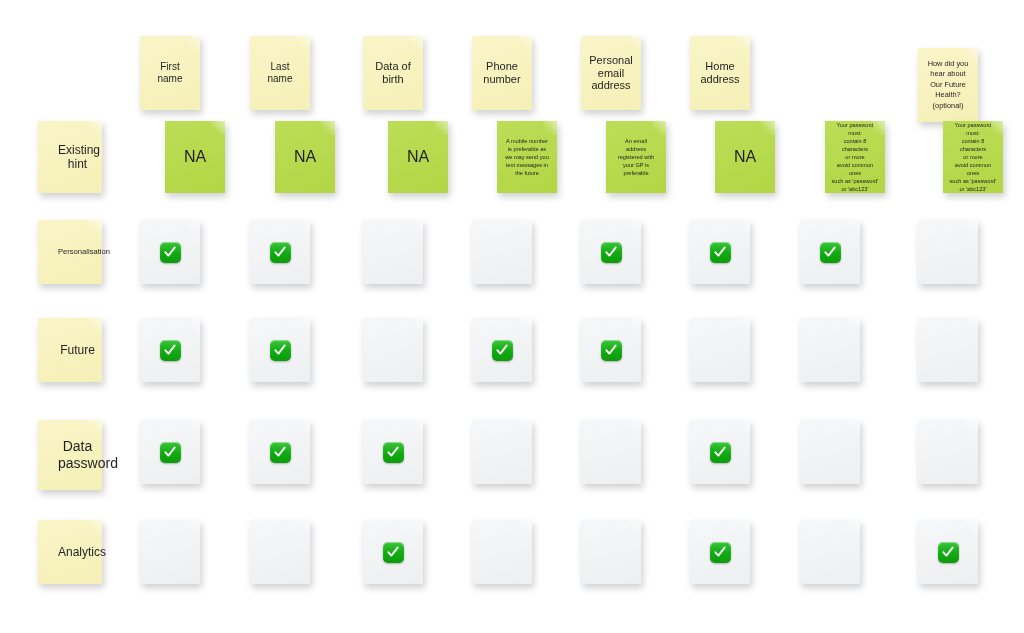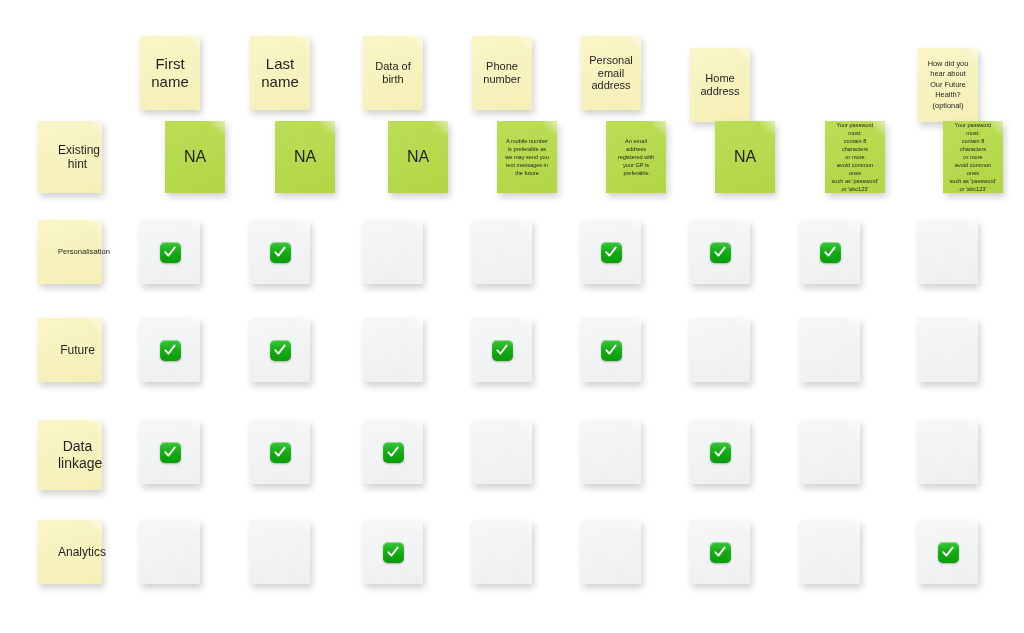--- a/index.html
+++ b/index.html
@@ -67,21 +67,21 @@
     background: #f2f3f4;
     background-image: linear-gradient(165deg, #f6f7f8 0%, #eeeff0 100%);
   }
 
   
   .col-head {
     width: 60px;
     height: 74px;
     top: 36px;
   }
-  .col-head .txt { font-size: 15px; }
+  .col-head .txt { font-size: 10px; }
   .col-head.small .txt { font-size: 11px; }
   .col-head.tiny .txt  { font-size: 7.4px; line-height: 1.42; }
 
   
   .row-label {
     left: 38px;
     width: 64px;
     padding-left: 20px;
   }
   .row-label .txt { font-size: 14px; }
@@ -135,21 +135,21 @@
     </div>
     <div class="note yellow col-head small" style="left: 472px; top: 36px;">
       <span class="txt">Phone
 number</span>
     </div>
     <div class="note yellow col-head small" style="left: 581px; top: 36px;">
       <span class="txt">Personal
 email
 address</span>
     </div>
-    <div class="note yellow col-head small" style="left: 690px; top: 48px;">
+    <div class="note yellow col-head small" style="left: 690px; top: 36px;">
       <span class="txt">Home
 address</span>
     </div>
     <div class="note yellow col-head tiny" style="left: 918px; top: 48px;">
       <span class="txt">How did you
 hear about
 Our Future
 Health?
 (optional)</span>
     </div>
@@ -158,21 +158,21 @@
 hint</span>
     </div>
     <div class="note yellow row-label lbl-small" style="top: 220px; height: 64px;">
       <span class="txt">Personalisation</span>
     </div>
     <div class="note yellow row-label lbl-mid" style="top: 318px; height: 64px;">
       <span class="txt">Future</span>
     </div>
     <div class="note yellow row-label " style="top: 420px; height: 70px;">
       <span class="txt">Data
-linkage</span>
+password</span>
     </div>
     <div class="note yellow row-label lbl-mid" style="top: 520px; height: 64px;">
       <span class="txt">Analytics</span>
     </div>
     <div class="note green hint-cell" style="left: 140px; top: 121px;">
       <span class="txt">NA</span>
     </div>
     <div class="note green hint-cell" style="left: 250px; top: 121px;">
       <span class="txt">NA</span>
     </div>

